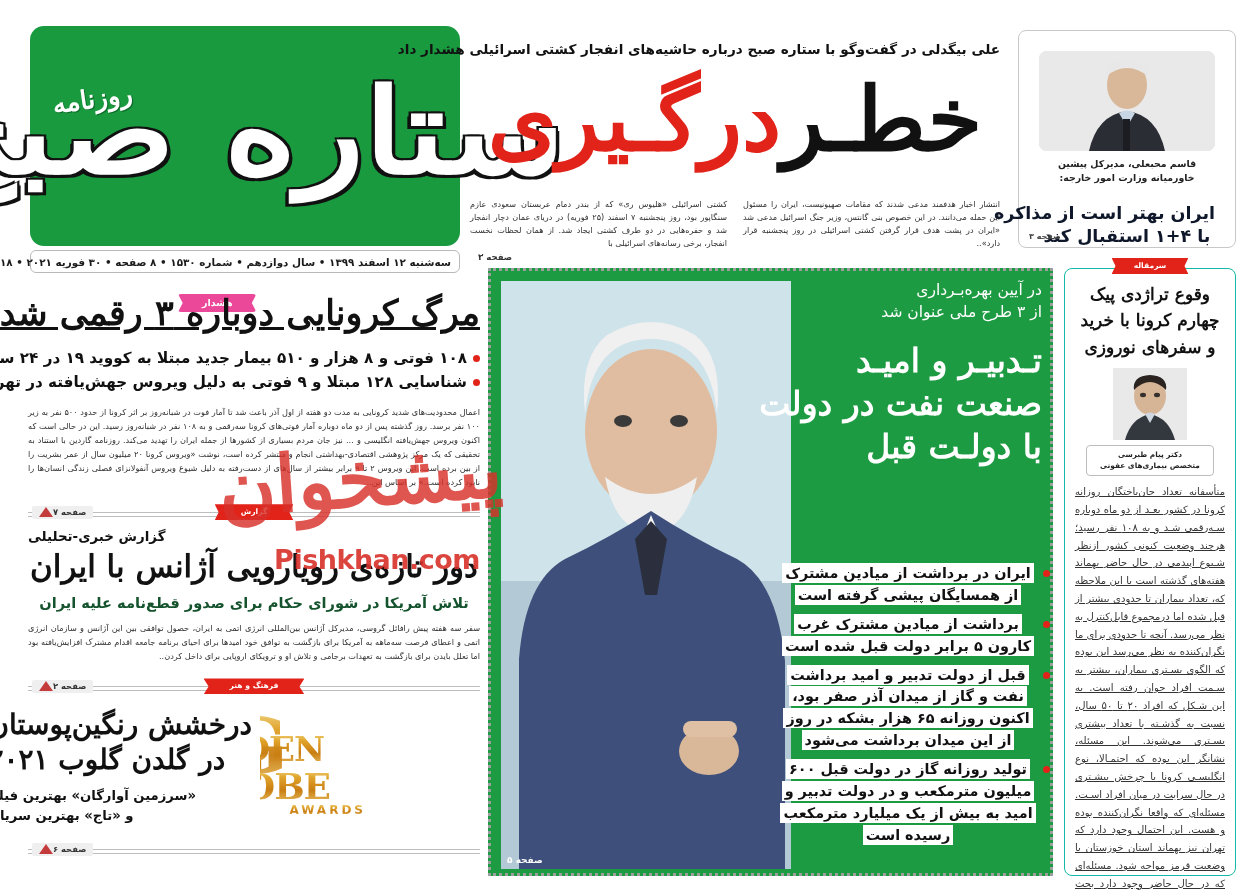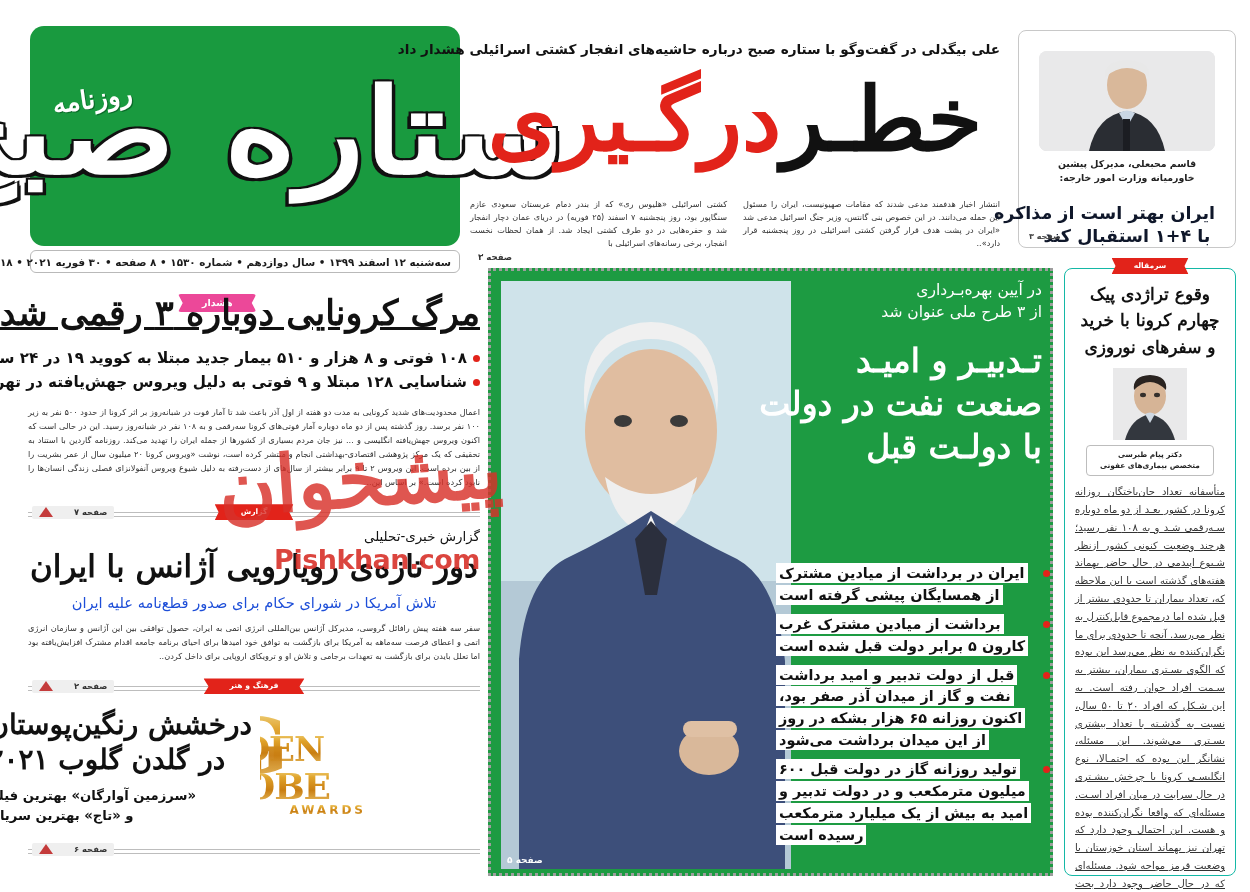--- a/index.html
+++ b/index.html
@@ -279,61 +279,61 @@
     clip-path: polygon(0 0, 100% 0, 95% 50%, 100% 100%, 0 100%, 5% 50%);
     white-space: nowrap;
   }
   .page-marker {
     position: absolute;
     left: 4px;
     top: 3px;
     display: flex;
     flex-direction: row;
     align-items: center;
-    gap: 21px;
+    gap: 0;
     background: #efefef;
     padding: 1px 7px 2px;
     border-radius: 2px;
   }
   .page-marker .caret {
     width: 0; height: 0;
     border-left: 7px solid transparent;
     border-right: 7px solid transparent;
     border-bottom: 10px solid #c43b3b;
   }
   .page-marker .pm-text {
     font-size: 8.4px;
     font-weight: bold;
     color: #333;
     white-space: nowrap;
   }
 
   .lc-kicker-sm {
     font-size: 13.4px;
-    font-weight: normal;
+    font-weight: bold;
     color: #111;
-    text-align: right;
+    text-align: left;
     letter-spacing: -0.4px;
     margin-bottom: 4px;
   }
   .lc-headline2 {
     font-family: "DejaVu Serif", "Liberation Serif", serif;
     font-size: 31px;
     font-weight: bold;
     color: #111;
     text-align: center;
     line-height: 1.22;
     letter-spacing: -1.3px;
     white-space: nowrap;
   }
   .lc-sub {
     margin-top: 8px;
     font-size: 14.6px;
-    font-weight: normal;
-    color: #1d4ed8;
+    font-weight: bold;
+    color: #14532d;
     text-align: center;
     letter-spacing: -0.4px;
     white-space: nowrap;
   }
 
   
   .gg-block {
     display: flex;
     flex-direction: row;
     align-items: center;
@@ -435,21 +435,21 @@
   }
   .cg-bullet .bdot {
     width: 7px; height: 7px;
     border-radius: 50%;
     background: #e2231a;
     margin-top: 7px;
     flex: 0 0 auto;
   }
   .cg-bullet .btext {
     flex: 1;
-    text-align: left;
+    text-align: center;
     font-size: 14.4px;
     font-weight: bold;
     color: #111111;
     line-height: 1.52;
     letter-spacing: -0.4px;
   }
   .cg-bullet .btext span {
     background: #ffffff;
     box-shadow: 0 0 0 2px #ffffff;
     padding: 0 1px;

